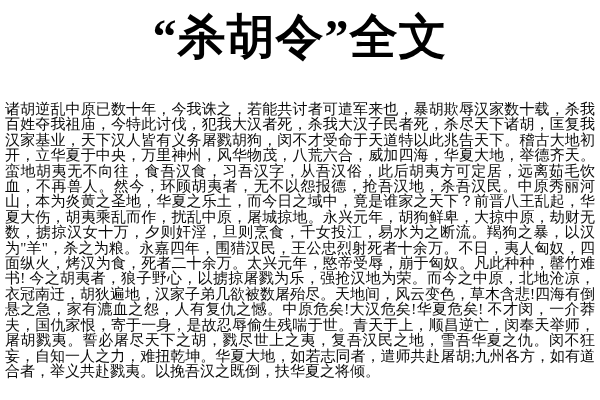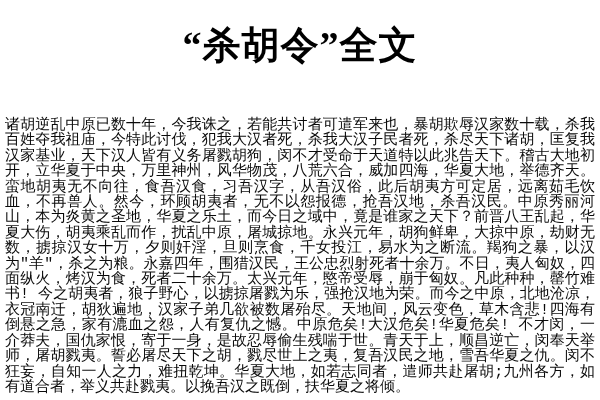--- a/index.html
+++ b/index.html
@@ -11,40 +11,40 @@
     position: relative;
     width: 600px;
     height: 400px;
     background: #ffffff;
     overflow: hidden;
     box-sizing: border-box;
     font-family: "Liberation Serif", "DejaVu Serif", serif;
     color: #000000;
   }
   .doc-title {
-    margin: 12px;
+    margin: 4px;
     padding-top: 10px;
     text-align: center;
-    font-size: 38px;
+    font-size: 48px;
     line-height: 46px;
     font-weight: 700;
     letter-spacing: 1px;
     color: #000000;
     font-family: "Liberation Serif", "DejaVu Serif", serif;
   }
   .doc-body {
     margin: 0;
     padding: 38px 5px 0 5px;
     font-size: 15px;
     line-height: 15.4px;
     text-align: justify;
     word-break: break-all;
     overflow-wrap: break-word;
     color: #0a0a0a;
-    font-family: Liberation Mono, monospace;
+    font-family: Liberation Serif, serif;
   }
 </style>
 </head>
 <body>
 
 <div class="page">
   <h1 class="doc-title">“杀胡令”全文</h1>
   <p class="doc-body">诸胡逆乱中原已数十年，今我诛之，若能共讨者可遣军来也，暴胡欺辱汉家数十载，杀我百姓夺我祖庙，今特此讨伐，犯我大汉者死，杀我大汉子民者死，杀尽天下诸胡，匡复我汉家基业，天下汉人皆有义务屠戮胡狗，闵不才受命于天道特以此兆告天下。稽古大地初开，立华夏于中央，万里神州，风华物茂，八荒六合，威加四海，华夏大地，举德齐天。蛮地胡夷无不向往，食吾汉食，习吾汉字，从吾汉俗，此后胡夷方可定居，远离茹毛饮血，不再兽人。然今，环顾胡夷者，无不以怨报德，抢吾汉地，杀吾汉民。中原秀丽河山，本为炎黄之圣地，华夏之乐土，而今日之域中，竟是谁家之天下？前晋八王乱起，华夏大伤，胡夷乘乱而作，扰乱中原，屠城掠地。永兴元年，胡狗鲜卑，大掠中原，劫财无数，掳掠汉女十万，夕则奸淫，旦则烹食，千女投江，易水为之断流。羯狗之暴，以汉为"羊"，杀之为粮。永嘉四年，围猎汉民，王公忠烈射死者十余万。不日，夷人匈奴，四面纵火，烤汉为食，死者二十余万。太兴元年，愍帝受辱，崩于匈奴。凡此种种，罄竹难书! 今之胡夷者，狼子野心，以掳掠屠戮为乐，强抢汉地为荣。而今之中原，北地沧凉，衣冠南迁，胡狄遍地，汉家子弟几欲被数屠殆尽。天地间，风云变色，草木含悲!四海有倒悬之急，家有漉血之怨，人有复仇之憾。中原危矣!大汉危矣!华夏危矣! 不才闵，一介莽夫，国仇家恨，寄于一身，是故忍辱偷生残喘于世。青天于上，顺昌逆亡，闵奉天举师，屠胡戮夷。誓必屠尽天下之胡，戮尽世上之夷，复吾汉民之地，雪吾华夏之仇。闵不狂妄，自知一人之力，难扭乾坤。华夏大地，如若志同者，遣师共赴屠胡;九州各方，如有道合者，举义共赴戮夷。以挽吾汉之既倒，扶华夏之将倾。</p>
 </div>
 

